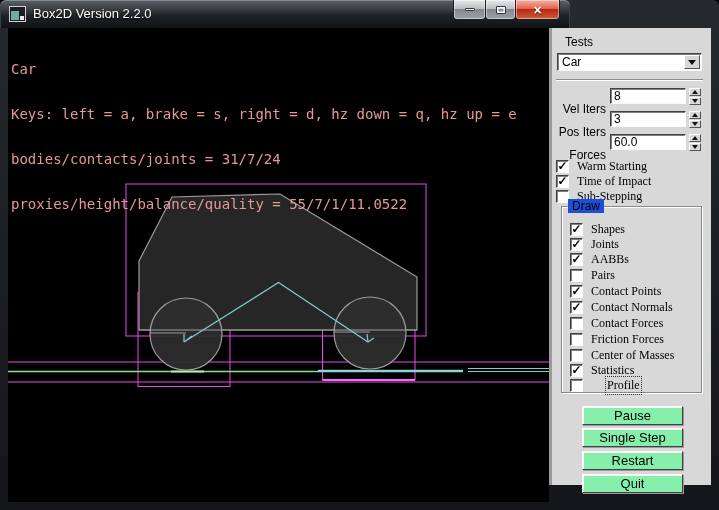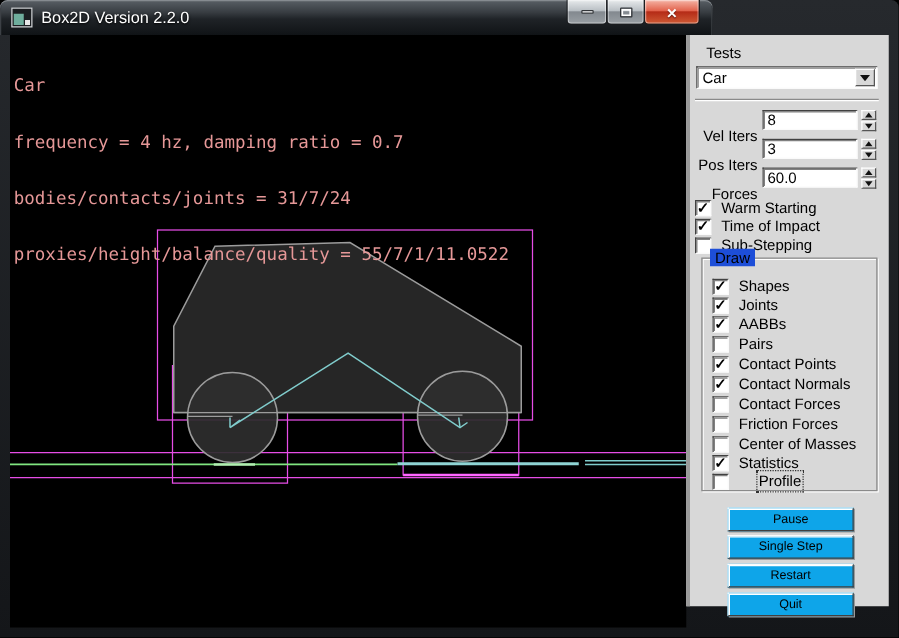--- a/index.html
+++ b/index.html
@@ -78,29 +78,29 @@
     border-bottom: 4px solid #111; }
   .tri-down { width: 0; height: 0; border-left: 3px solid transparent; border-right: 3px solid transparent;
     border-top: 4px solid #111; }
   .cb-row { position: absolute; height: 14px; display: flex; align-items: center; }
   .cb-box { width: 13px; height: 13px; background: #fff; flex: 0 0 13px;
     border: 1px solid; border-color: #404040 #fbfbfb #fbfbfb #404040;
     box-shadow: inset 1px 1px 0 #808080;
     display: flex; align-items: center; justify-content: center; }
   .cb-box .check { display: none; font-size: 12px; font-weight: bold; line-height: 11px; color: #000; }
   .cb-box.checked .check { display: block; }
-  .cb-label { margin-left: 8px; white-space: nowrap; }
+  .cb-label { margin-left: 8px; white-space: nowrap; font-family: Liberation Serif, serif; }
   .cb-label.focused { outline: 1px dotted #333; outline-offset: 1px; }
   .groupbox { position: absolute; left: 9px; top: 178px; width: 141px; height: 187px;
     border: 1px solid #8a8a8a; box-shadow: 1px 1px 0 #fff, inset 1px 1px 0 #fff; }
   .group-title { position: absolute; left: 6px; top: -8px; background: #1d4ed8; padding: 0 4px; }
-  .gbtn { position: absolute; left: 30px; width: 101px; height: 19px; background: #0ea5e9;
+  .gbtn { position: absolute; left: 30px; width: 101px; height: 19px; background: #86efac;
     border: 1px solid; border-color: #fbfbfb #404040 #404040 #fbfbfb;
     box-shadow: 1px 1px 0 #9a9a9a, inset 1px 1px 0 #fff;
-    font-family: "Liberation Sans", sans-serif; font-size: 10px; color: #000;
+    font-family: "Liberation Sans", sans-serif; font-size: 13px; color: #000;
     display: flex; align-items: center; justify-content: center; }
 </style>
 </head>
 <body>
 
 <div class="window">
 
   <div class="titlebar">
     <div class="app-icon">
       <div class="teal"></div>
@@ -146,21 +146,21 @@
         <line x1="310" y1="343" x2="455" y2="343" stroke="#8fd4d4" stroke-width="2.5"></line>
         <line x1="460" y1="340.5" x2="541" y2="340.5" stroke="#80cccc" stroke-width="1.2"></line>
         <line x1="460" y1="343.5" x2="541" y2="343.5" stroke="#80cccc" stroke-width="1.2"></line>
 
         <polyline points="184,308 176,314 270.5,254.5 360,314 366,310" fill="none" stroke="#80cccc" stroke-width="1.2"></polyline>
         <polyline points="176,306 176,314" fill="none" stroke="#80cccc" stroke-width="1.2"></polyline>
         <polyline points="359,306 360,314" fill="none" stroke="#80cccc" stroke-width="1.2"></polyline>
       </svg>
       <div class="stats">
         <div>Car</div>
-        <div>frequency = 4 hz, damping ratio = 0.7</div>
+        <div>Keys: left = a, brake = s, right = d, hz down = q, hz up = e</div>
         <div>bodies/contacts/joints = 31/7/24</div>
         <div>proxies/height/balance/quality = 55/7/1/11.0522</div>
       </div>
     </div>
 
     <div class="panel">
       <div class="plabel" style="left:13px; top:7px;">Tests</div>
 
       <div class="combo">
         <span class="combo-text">Car</span>

